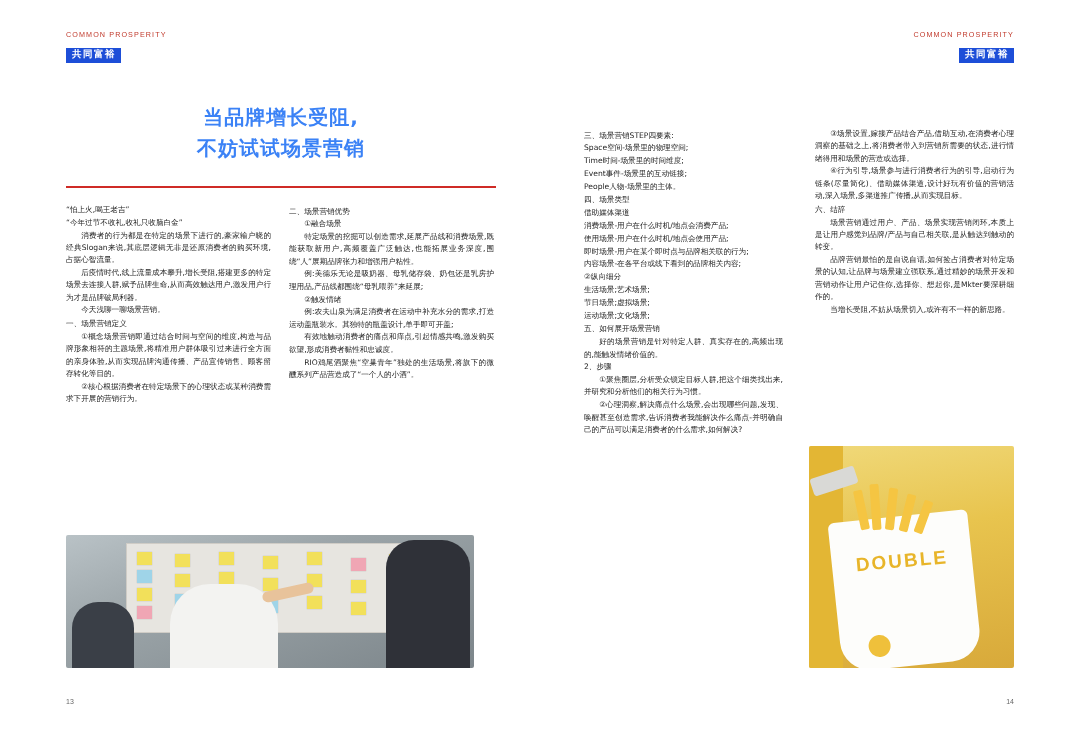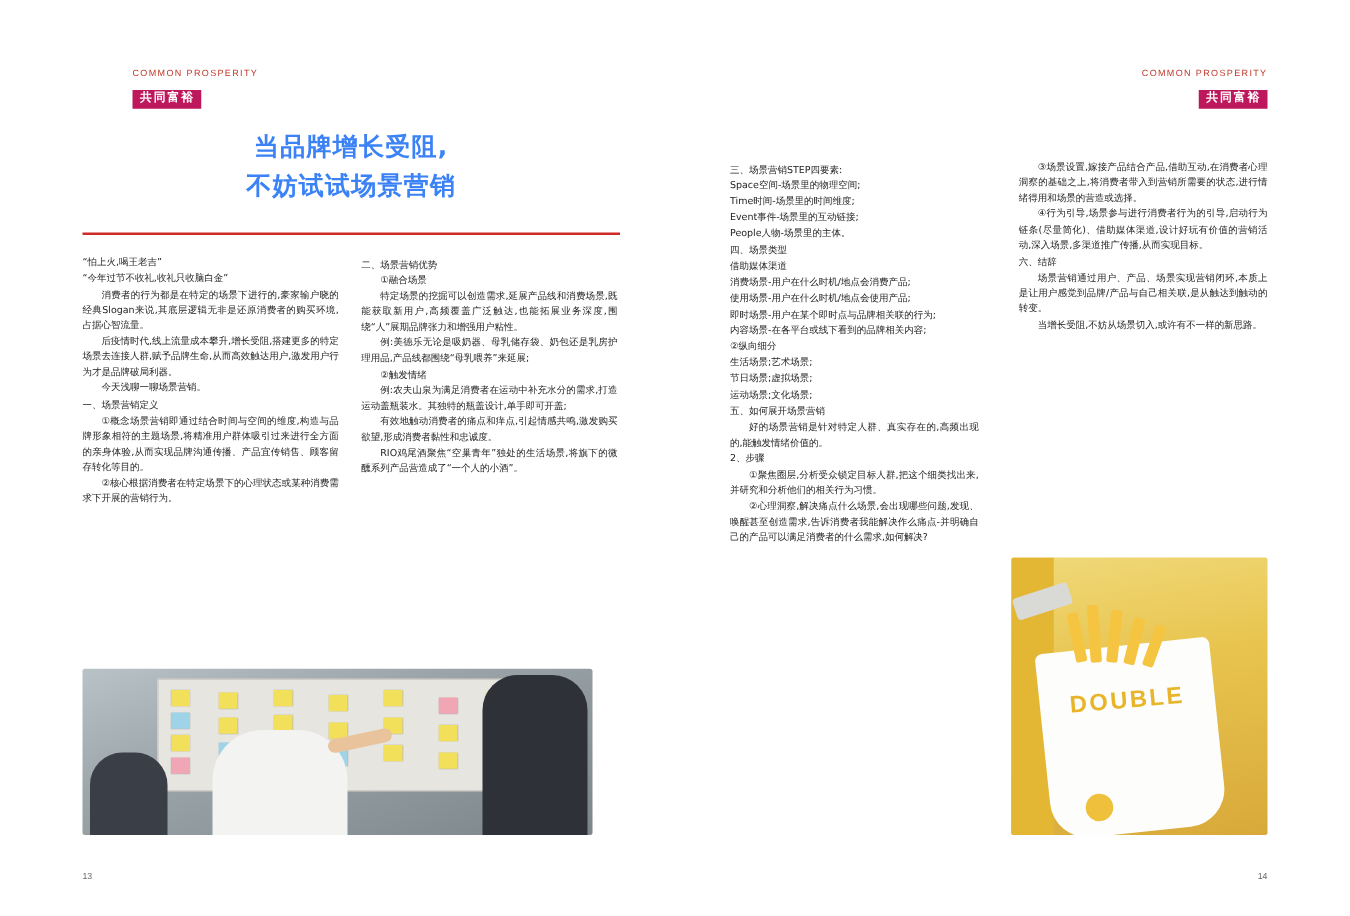--- a/index.html
+++ b/index.html
@@ -26,42 +26,42 @@
     width: 540px;
     height: 733px;
     box-sizing: border-box;
   }
   .page-left { padding: 40px 44px 0 66px; }
   .page-right { padding: 40px 66px 0 44px; }
 
   
   .masthead {
     position: absolute;
-    top: 54px;
-    margin-left: 40px;
+    top: 30px;
   }
   .masthead.left { left: 66px; }
   .masthead.right { right: 66px; text-align: right; }
   .masthead .latin {
     font-size: 7.2px;
     letter-spacing: 1.1px;
     color: #c0392b;
     font-family: "Liberation Sans", sans-serif;
     margin-bottom: 3px;
     white-space: nowrap;
   }
   .masthead .cn {
     display: inline-block;
-    background: #be185d;
+    background: #1d4ed8;
     color: #ffffff;
     font-size: 9.5px;
     letter-spacing: 1.5px;
     padding: 2.5px 5px 3px 6px;
     font-weight: bold;
     line-height: 1;
+    font-family: Liberation Serif, serif;
   }
 
   
   .title-block {
     margin-top: 62px;
     text-align: center;
   }
   .title-line {
     font-size: 20px;
     font-weight: bold;
@@ -313,20 +313,21 @@
         <p>好的场景营销是针对特定人群、真实存在的,高频出现的,能触发情绪价值的。</p>
         <p class="noind">2、步骤</p>
         <p>①聚焦圈层,分析受众锁定目标人群,把这个细类找出来,并研究和分析他们的相关行为习惯。</p>
         <p>②心理洞察,解决痛点什么场景,会出现哪些问题,发现、唤醒甚至创造需求,告诉消费者我能解决作么痛点-并明确自己的产品可以满足消费者的什么需求,如何解决?</p>
       </div>
       <div class="col">
         <p>③场景设置,嫁接产品结合产品,借助互动,在消费者心理洞察的基础之上,将消费者带入到营销所需要的状态,进行情绪得用和场景的营造或选择。</p>
         <p>④行为引导,场景参与进行消费者行为的引导,启动行为链条(尽量简化)、借助媒体渠道,设计好玩有价值的营销活动,深入场景,多渠道推广传播,从而实现目标。</p>
         <p class="head">六、结辞</p>
         <p>场景营销通过用户、产品、场景实现营销闭环,本质上是让用户感觉到品牌/产品与自己相关联,是从触达到触动的转变。</p>
+        <p>品牌营销最怕的是自说自话,如何捡占消费者对特定场景的认知,让品牌与场景建立强联系,通过精妙的场景开发和营销动作让用户记住你,选择你、想起你,是Mkter要深耕细作的。</p>
         <p>当增长受阻,不妨从场景切入,或许有不一样的新思路。</p>
       </div>
     </div>
 
     <div class="photo photo-right">
       <div class="side-strip"></div>
       <div class="fork"></div>
       <div class="cup">
         <div class="cup-text">DOUBLE</div>
         <div class="cup-badge"></div>

